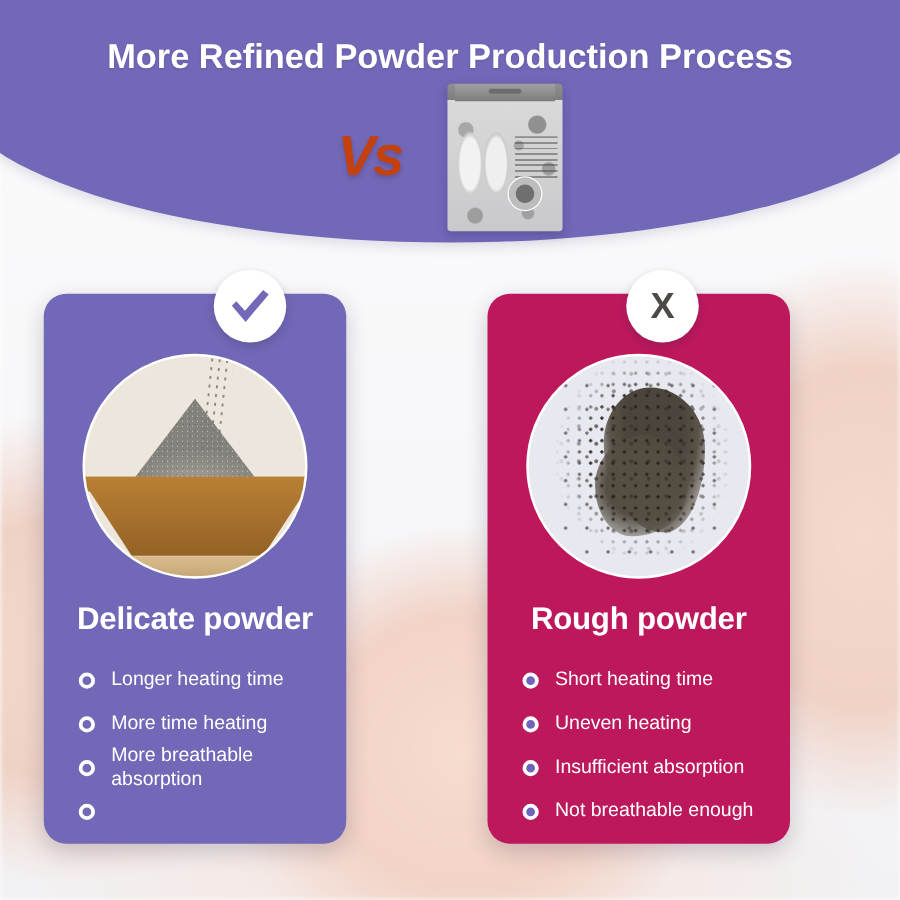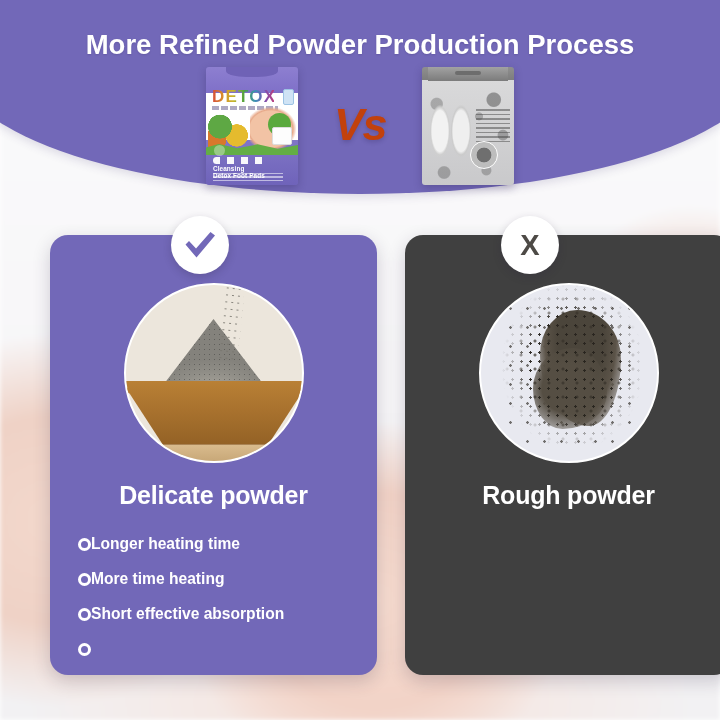--- a/index.html
+++ b/index.html
@@ -158,27 +158,26 @@
     border-radius:50%; border:1.5px solid #ffffff;
     background:radial-gradient(circle,#6f6f6f 0 38%, #bdbdbd 42%);
   }
   #pack-gray .gtextblock {
     position:absolute; top:42px; right:4px; width:34px; height:34px;
     background:repeating-linear-gradient(180deg, rgba(70,70,70,.5) 0 1.5px, transparent 1.5px 4.5px);
   }
 
   
   .card {
-    position:absolute; top:235px; width:327px; height:440px;
+    position:absolute; top:235px; width:242px; height:440px;
     border-radius:18px;
     box-shadow:0 6px 18px rgba(40,30,60,.20);
-    margin-left:15px;
   }
   #card-good { left:35px; background:#7268b8; }
-  #card-bad  { left:390px; background:#404040; }
+  #card-bad  { left:390px; background:#be185d; }
 
   
   .badge {
     position:absolute; top:216px; width:58px; height:58px;
     border-radius:50%; background:#ffffff;
     display:flex; align-items:center; justify-content:center;
     box-shadow:0 3px 8px rgba(40,30,60,.22);
     z-index:5;
   }
   #badge-check { left:171px; }
@@ -274,59 +273,41 @@
   }
 
   
   .card-title {
     position:absolute; top:246px; left:0; width:100%;
     text-align:center; color:#ffffff;
     font-size:25px; font-weight:bold; letter-spacing:-.2px;
   }
   .bullets { position:absolute; top:292px; left:28px; right:14px; }
   .bullet-row {
-    display:flex; align-items:center; 
-    height:35px; margin-bottom:0;font-weight:bold;
+    display:flex; align-items:center; gap:13px;
+    height:35px; margin-bottom:0;
   }
   .bullet-dot { flex:0 0 auto; width:13px; height:13px; border-radius:50%; }
   #card-good .bullet-dot { border:3.4px solid #ffffff; background:#7268b8; }
   #card-bad  .bullet-dot { border:3.4px solid #ffffff; background:#6f64bc; }
   .bullet-text { color:#ffffff; font-size:15.6px; line-height:1.2; letter-spacing:0px; }
 </style>
 </head>
 <body>
 
 <div id="bg-photo"></div>
 
 <div id="header-band"></div>
 
 <div id="title-wrap">
   <span>More Refined Powder Production Process</span>
 </div>
 
 <div id="product-row">
 
-  <div class="pack" id="pack-detox">
-    <div class="tab"></div>
-    <div class="sidebox"></div>
-    <div class="brand">DETOX</div>
-    <div class="sub1"></div>
-    <div class="veg"></div>
-    <div class="foot"></div>
-    <div class="greenbadge"></div>
-    <div class="padwhite"></div>
-    <div class="greenwave"></div>
-    <div class="numcircle"></div>
-    <div class="dots"></div>
-    <div class="cap">
-      <div>Cleansing</div>
-      <div>Detox Foot Pads</div>
-    </div>
-    <div class="fineprint"></div>
-  </div>
 
   <div id="vs-mark">Vs</div>
 
   <div class="pack" id="pack-gray">
     <div class="ghead"></div>
     <div class="ghole"></div>
     <div class="gtexture"></div>
     <div class="gfeet"></div>
     <div class="gtextblock"></div>
     <div class="gcallout"></div>
@@ -350,39 +331,57 @@
     <div class="bullet-row">
       <span class="bullet-dot"></span>
       <span class="bullet-text">Longer heating time</span>
     </div>
     <div class="bullet-row">
       <span class="bullet-dot"></span>
       <span class="bullet-text">More time heating</span>
     </div>
     <div class="bullet-row">
       <span class="bullet-dot"></span>
-      <span class="bullet-text">Short effective absorption</span>
+      <span class="bullet-text">More breathable absorption</span>
     </div>
     <div class="bullet-row">
       <span class="bullet-dot"></span>
     </div>
   </div>
 </div>
 
 <div class="card" id="card-bad">
 
   <div class="photo-circle" id="photo-rough">
     <div class="spray"></div>
     <div class="blob"></div>
     <div class="blob2"></div>
     <div class="grain"></div>
   </div>
 
   <div class="card-title">Rough powder</div>
 
+  <div class="bullets">
+    <div class="bullet-row">
+      <span class="bullet-dot"></span>
+      <span class="bullet-text">Short heating time</span>
+    </div>
+    <div class="bullet-row">
+      <span class="bullet-dot"></span>
+      <span class="bullet-text">Uneven heating</span>
+    </div>
+    <div class="bullet-row">
+      <span class="bullet-dot"></span>
+      <span class="bullet-text">Insufficient absorption</span>
+    </div>
+    <div class="bullet-row">
+      <span class="bullet-dot"></span>
+      <span class="bullet-text">Not breathable enough</span>
+    </div>
+  </div>
 </div>
 
 <div class="badge" id="badge-check">
   <svg width="34" height="30" viewBox="0 0 34 30">
     <path d="M2.5 14.5 L6 11 L13 18.5 L27.5 2 L32 5.5 L13.5 27.5 Z" fill="#7268b8"></path>
   </svg>
 </div>
 
 <div class="badge" id="badge-cross">
   <span class="xglyph">X</span>

